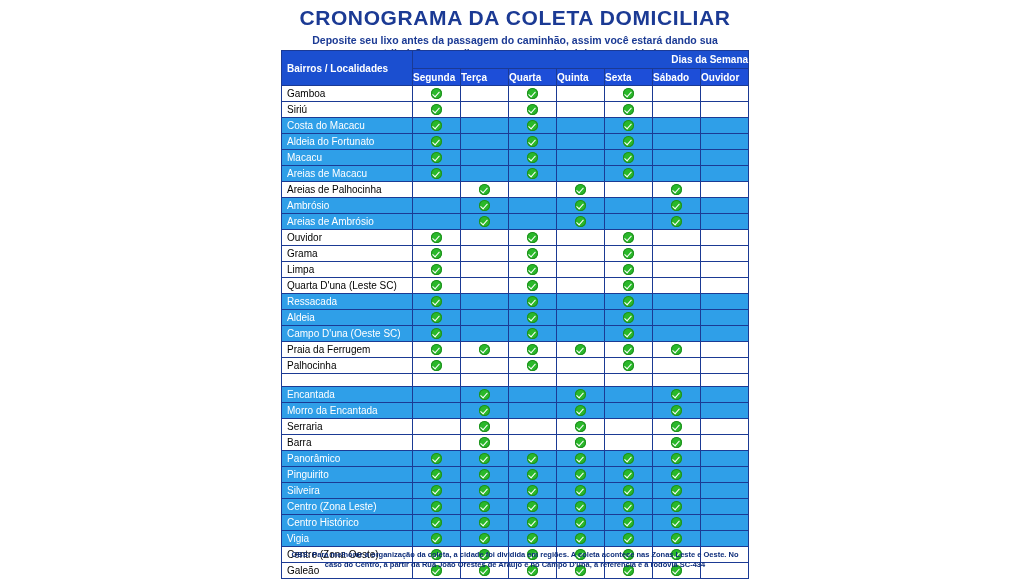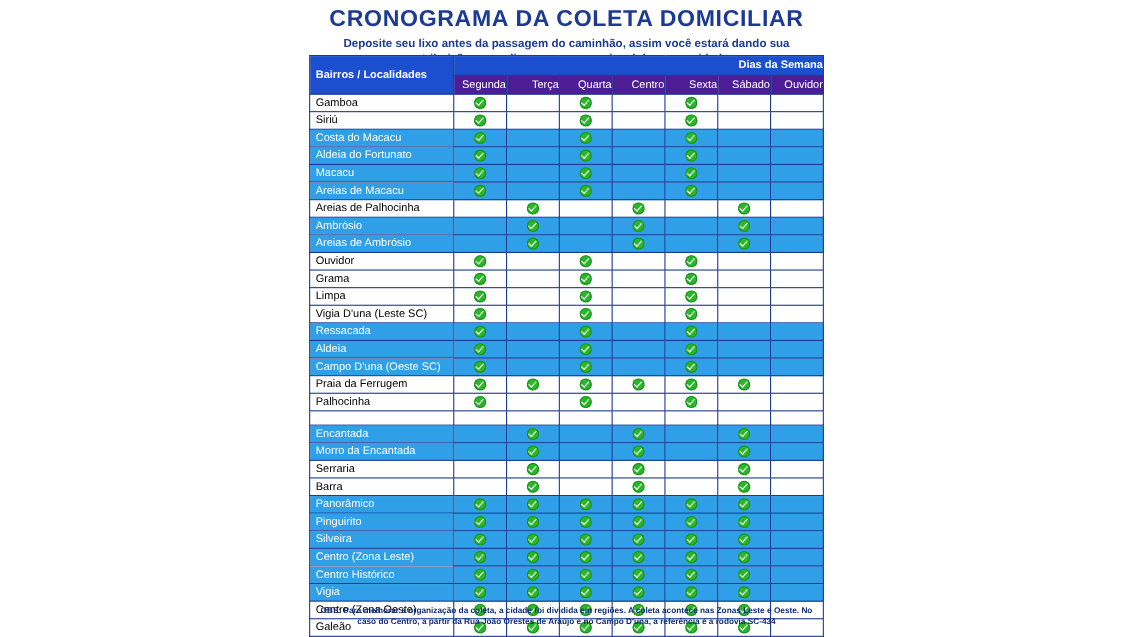--- a/index.html
+++ b/index.html
@@ -66,26 +66,26 @@
   .hdr-left {
     background: #1b4fd0;
     color: #ffffff;
     font-weight: bold;
     font-size: 11px;
     text-align: left;
     padding-left: 5px !important;
     vertical-align: middle;
   }
   .hdr-day {
-    background: #4c1d95;
+    background: #1d4ed8;
     color: #ffffff;
-    font-weight: normal;
+    font-weight: bold;
     font-size: 10px;
     height: 16px;
-    text-align: right;
+    text-align: left;
   }
   tr.row td {
     height: 15px;
   }
   td.name {
     text-align: left;
     padding-left: 5px !important;
     color: #000000;
     white-space: nowrap;
     overflow: hidden;
@@ -166,21 +166,21 @@
       </colgroup>
       <thead>
         <tr>
           <th class="hdr-left" rowspan="2">Bairros / Localidades</th>
           <th class="hdr-top" colspan="7">Dias da Semana</th>
         </tr>
         <tr id="day-header-row">
             <th class="hdr-day">Segunda</th>
             <th class="hdr-day">Terça</th>
             <th class="hdr-day">Quarta</th>
-            <th class="hdr-day">Centro</th>
+            <th class="hdr-day">Quinta</th>
             <th class="hdr-day">Sexta</th>
             <th class="hdr-day">Sábado</th>
             <th class="hdr-day">Ouvidor</th>
           </tr>
       </thead>
       <tbody id="schedule-body">
           <tr class="row">
             <td class="name">Gamboa</td>
             <td class="cell"><span class="chk"></span></td>
             <td class="cell"></td>
@@ -294,21 +294,21 @@
             <td class="name">Limpa</td>
             <td class="cell"><span class="chk"></span></td>
             <td class="cell"></td>
             <td class="cell"><span class="chk"></span></td>
             <td class="cell"></td>
             <td class="cell"><span class="chk"></span></td>
             <td class="cell"></td>
             <td class="cell"></td>
           </tr>
           <tr class="row">
-            <td class="name">Vigia D'una (Leste SC)</td>
+            <td class="name">Quarta D'una (Leste SC)</td>
             <td class="cell"><span class="chk"></span></td>
             <td class="cell"></td>
             <td class="cell"><span class="chk"></span></td>
             <td class="cell"></td>
             <td class="cell"><span class="chk"></span></td>
             <td class="cell"></td>
             <td class="cell"></td>
           </tr>
           <tr class="row alt">
             <td class="name">Ressacada</td>

